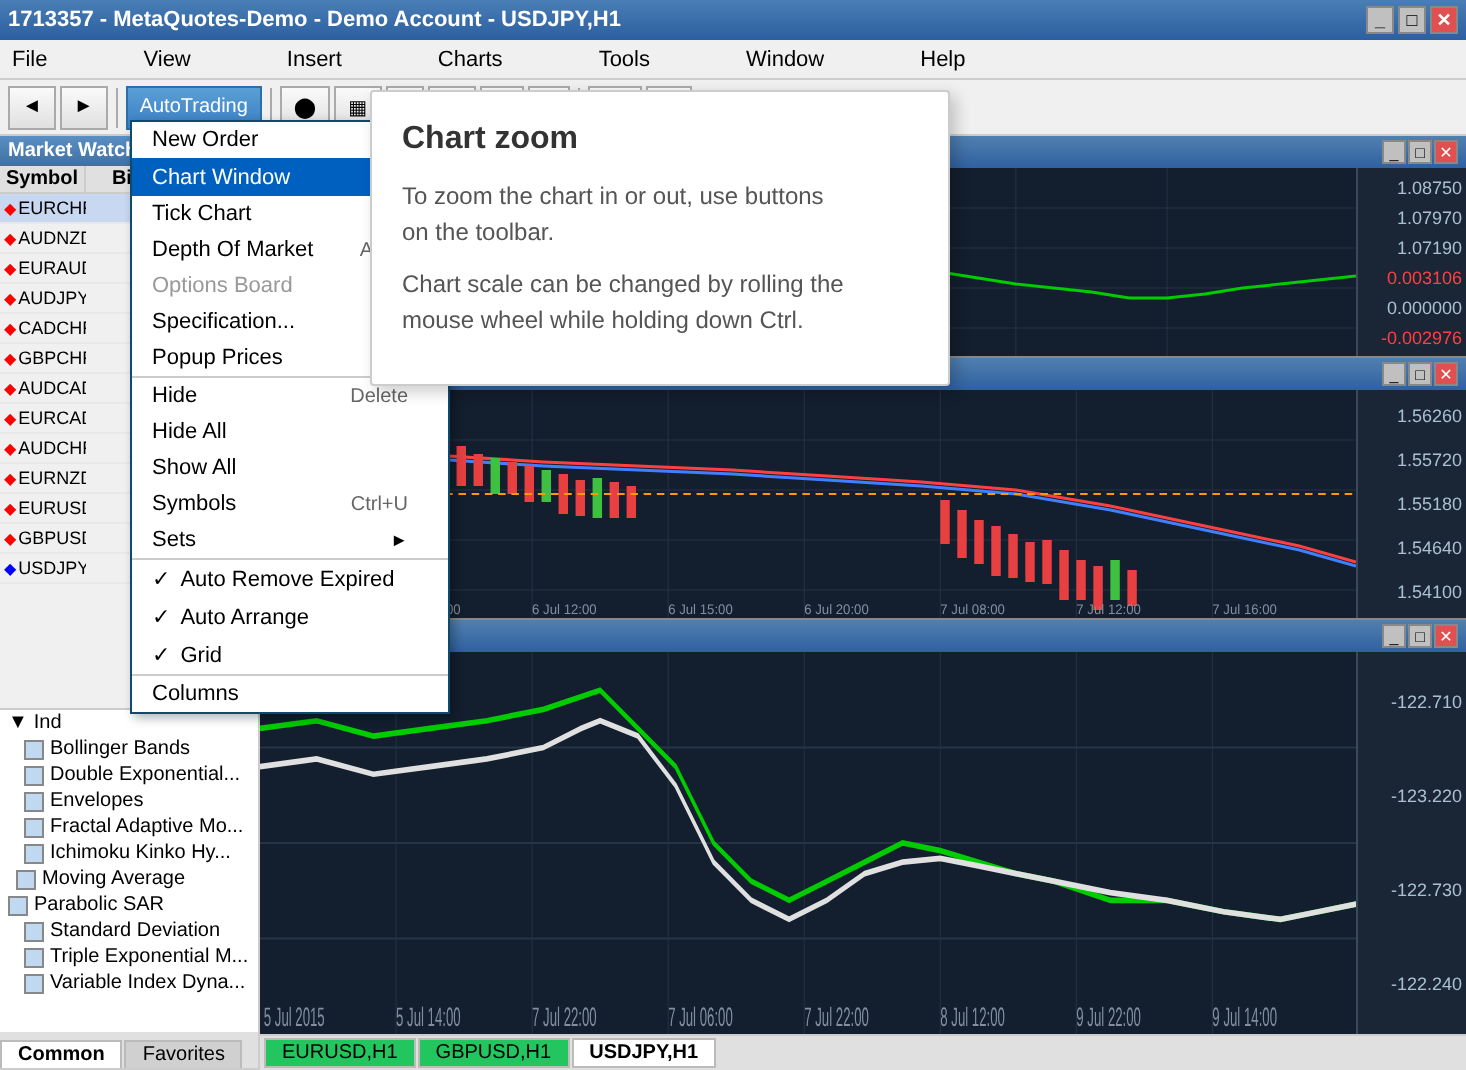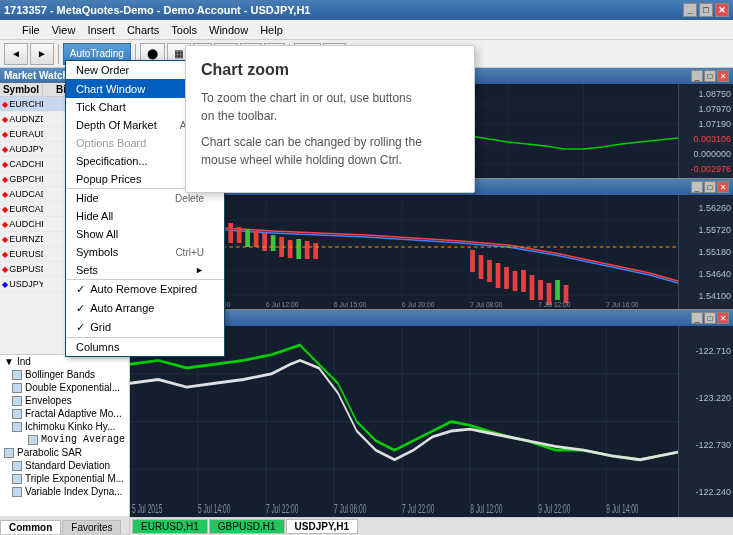--- a/index.html
+++ b/index.html
@@ -42,23 +42,24 @@
       color: #000;
     }
     .title-btn.close { background: #e05050; color: white; }
 
     
     .menu-bar {
       background: #f0f0f0;
       height: 20px;
       display: flex;
       align-items: center;
-      padding: 0 16px;
+      padding: 0 0;
       border-bottom: 1px solid #ccc;
       font-size: 11px;
+      gap: 36px;
     }
     .menu-item {
       padding: 2px 6px;
       cursor: pointer;
       color: #000;
     }
 
     
     .toolbar {
       background: #f0f0f0;
@@ -507,21 +508,21 @@
         </div>
         <div class="nav-item" style="padding-left:12px;">
           <span class="nav-checkbox checked"></span>Envelopes
         </div>
         <div class="nav-item" style="padding-left:12px;">
           <span class="nav-checkbox checked"></span>Fractal Adaptive Mo...
         </div>
         <div class="nav-item" style="padding-left:12px;">
           <span class="nav-checkbox checked"></span>Ichimoku Kinko Hy...
         </div>
-        <div class="nav-item" style="padding-left:28px;font-family:Liberation Mono, monospace;">
+        <div class="nav-item" style="padding-left:8px;">
           <span class="nav-checkbox checked"></span>Moving Average
         </div>
         <div class="nav-item" style="">
           <span class="nav-checkbox checked"></span>Parabolic SAR
         </div>
         <div class="nav-item" style="padding-left:12px;">
           <span class="nav-checkbox checked"></span>Standard Deviation
         </div>
         <div class="nav-item" style="padding-left:12px;">
           <span class="nav-checkbox checked"></span>Triple Exponential M...

